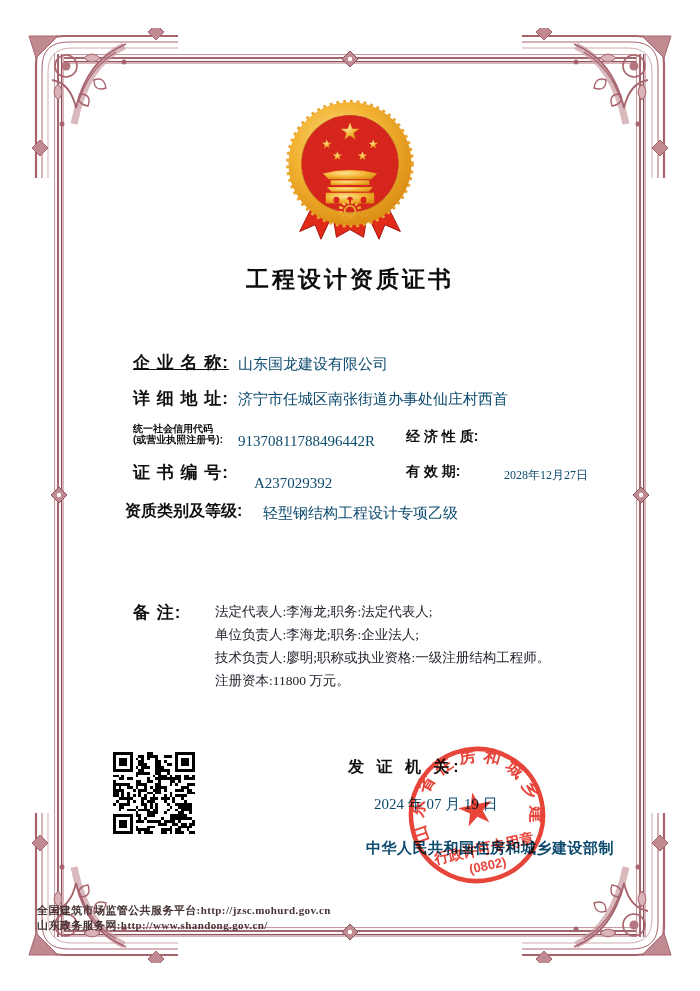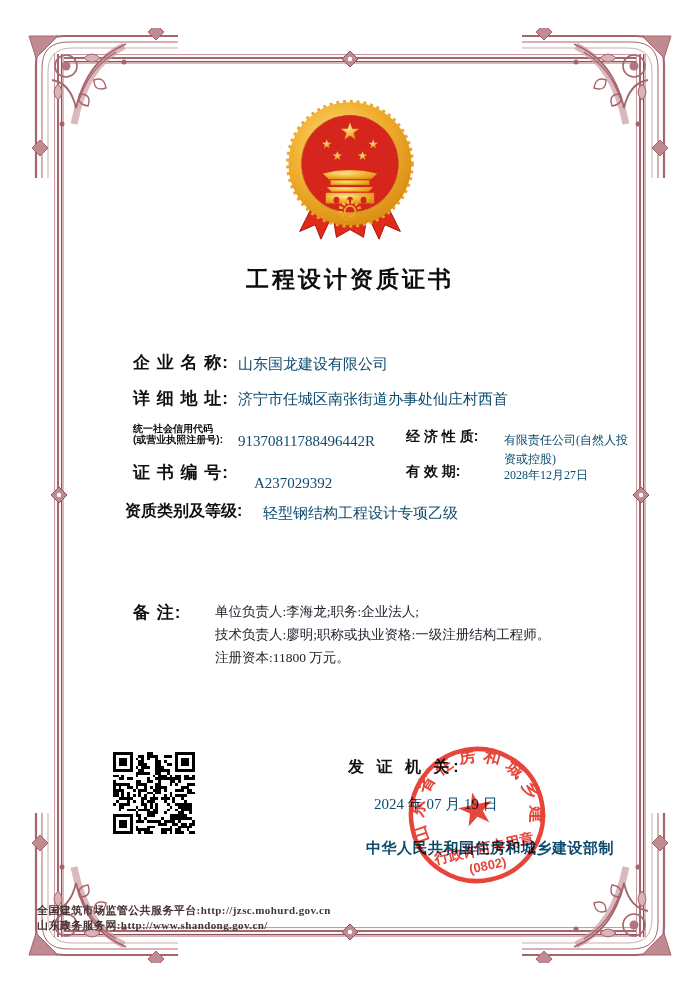--- a/index.html
+++ b/index.html
@@ -34,21 +34,21 @@
          font-size:23px;font-weight:bold;letter-spacing:3px;color:#0d0d0d;}
 
   
   .lbl{position:absolute;font-weight:bold;color:#101010;white-space:nowrap;}
   .val{position:absolute;font-family:"Liberation Serif",serif;color:#0c4a6e;white-space:nowrap;}
   .lbl-main{font-size:17px;letter-spacing:1px;}
   .lbl-right{font-size:14px;}
   .val-main{font-size:15px;}
   .val-small{font-size:12px;white-space:normal;}
 
-  .lbl-company{left:133px;top:351px;}   .val-company{left:238px;top:355px;}
+  .lbl-company{left:133px;top:351px;text-decoration:underline;}   .val-company{left:238px;top:355px;}
   .lbl-address{left:133px;top:387px;}   .val-address{left:238px;top:390px;}
   .lbl-credit{left:133px;top:423px;font-size:10px;line-height:11px;font-weight:bold;color:#101010;position:absolute;}
   .val-credit{left:238px;top:433px;}
   .lbl-econ{left:406px;top:428px;}      .val-econ{left:504px;top:431px;width:132px;line-height:19px;}
   .lbl-certno{left:133px;top:461px;}    .val-certno{left:254px;top:466px;margin-top:9px;}
   .lbl-valid{left:406px;top:463px;}     .val-valid{left:504px;top:467px;font-size:12px;}
   .lbl-qual{left:125px;top:501px;font-size:16px;letter-spacing:0;}
   .val-qual{left:263px;top:504px;}
 
   .lbl-remarks{left:133px;top:601px;}
@@ -191,33 +191,33 @@
   <div class="lbl lbl-main lbl-address">详 细 地 址:</div>
   <div class="val val-main val-address">济宁市任城区南张街道办事处仙庄村西首</div>
 
   <div class="lbl-credit">
     <div>统一社会信用代码</div>
     <div>(或营业执照注册号):</div>
   </div>
   <div class="val val-main val-credit">91370811788496442R</div>
 
   <div class="lbl lbl-right lbl-econ">经 济 性 质:</div>
-  <div class="val val-small val-econ">有限责任公司(自然人投资或控股)</div>
 
   <div class="lbl lbl-main lbl-certno">证 书 编 号:</div>
   <div class="val val-main val-certno">A237029392</div>
 
   <div class="lbl lbl-right lbl-valid">有 效 期:</div>
   <div class="val val-valid">2028年12月27日</div>
 
   <div class="lbl lbl-qual">资质类别及等级:</div>
   <div class="val val-main val-qual">轻型钢结构工程设计专项乙级</div>
 
   <div class="lbl lbl-main lbl-remarks">备  注:</div>
   <div class="remark-lines">
+    <div>法定代表人:李海龙;职务:法定代表人;</div>
     <div>单位负责人:李海龙;职务:企业法人;</div>
     <div>技术负责人:廖明;职称或执业资格:一级注册结构工程师。</div>
     <div>注册资本:11800 万元。</div>
   </div>
 
   <div class="qr">
     <svg id="qrsvg" width="82" height="82" viewBox="0 0 29 29" shape-rendering="crispEdges">
         <g fill="#000">
           <rect x="12" y="0" width="1" height="1"></rect>
           <rect x="13" y="0" width="1" height="1"></rect>

